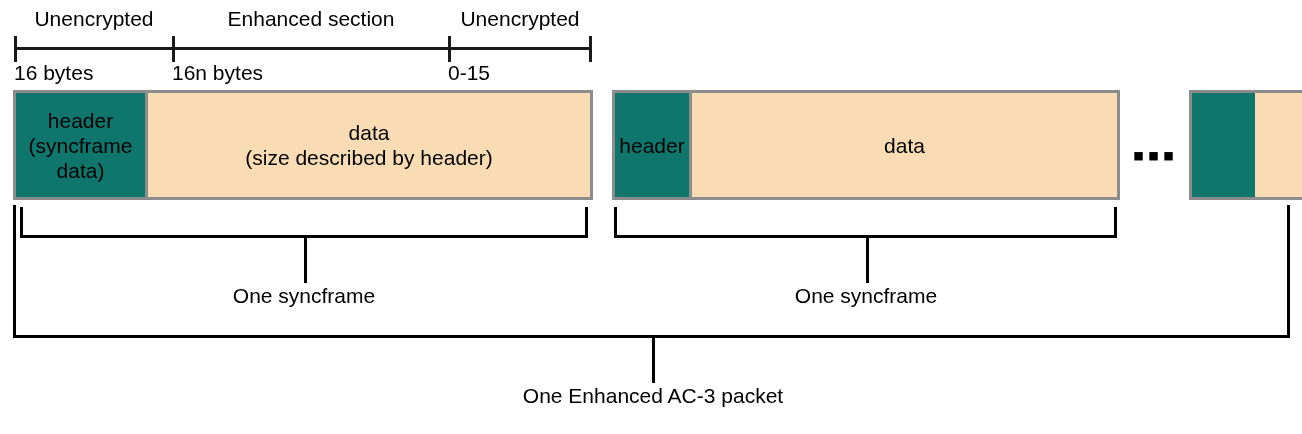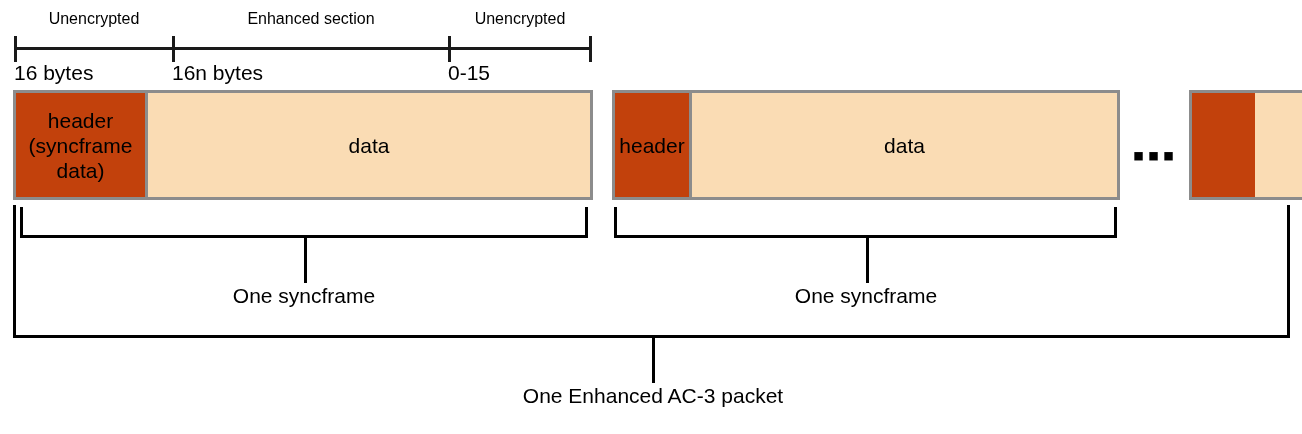--- a/index.html
+++ b/index.html
@@ -30,21 +30,21 @@
     position: absolute;
     top: 36px;
     width: 3px;
     height: 26px;
     background: #1a1a1a;
   }
   .ruler-label-top {
     position: absolute;
     top: 6px;
     text-align: center;
-    font-size: 16px;
+    font-size: 21px;
     line-height: 26px;
     white-space: nowrap;
   }
   .ruler-label-bot {
     position: absolute;
     top: 60px;
     font-size: 21px;
     line-height: 26px;
     white-space: nowrap;
   }
@@ -63,21 +63,21 @@
     box-sizing: border-box;
     display: flex;
     align-items: center;
     justify-content: center;
     text-align: center;
     font-size: 21px;
     line-height: 25px;
     overflow: hidden;
   }
   .seg-header {
-    background: #c2410c;
+    background: #0f766e;
     border-right: 3px solid #8c8c8c;
   }
   .seg-header.no-div { border-right: none; }
   .seg-data {
     background: #fadcb4;
     flex: 1 1 auto;
   }
 
   
   .ellipsis {
@@ -138,20 +138,21 @@
     <div class="seg seg-header" style="width:132px;">
       <div>
         <div>header</div>
         <div>(syncframe</div>
         <div>data)</div>
       </div>
     </div>
     <div class="seg seg-data">
       <div>
         <div>data</div>
+        <div>(size described by header)</div>
       </div>
     </div>
   </div>
 
   <div class="block" style="left:612px; width:508px;">
     <div class="seg seg-header" style="width:77px;">
       <div>header</div>
     </div>
     <div class="seg seg-data">
       <div>data</div>

